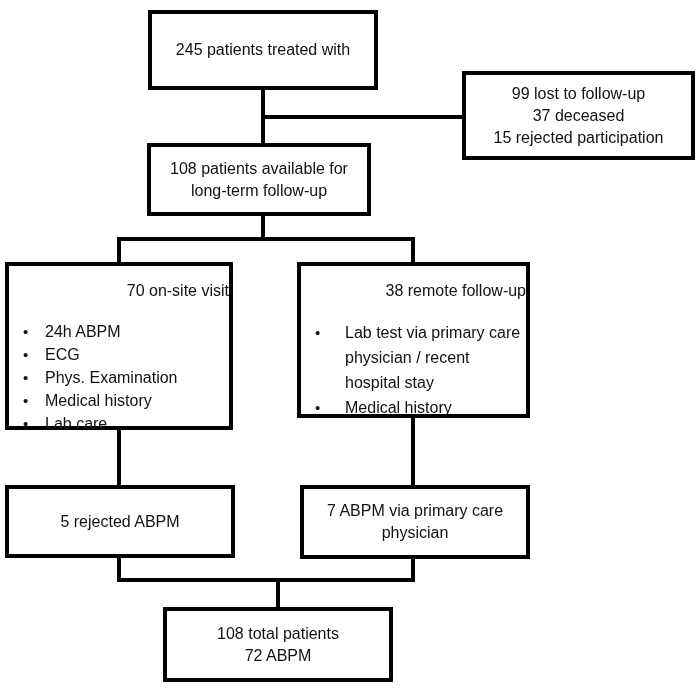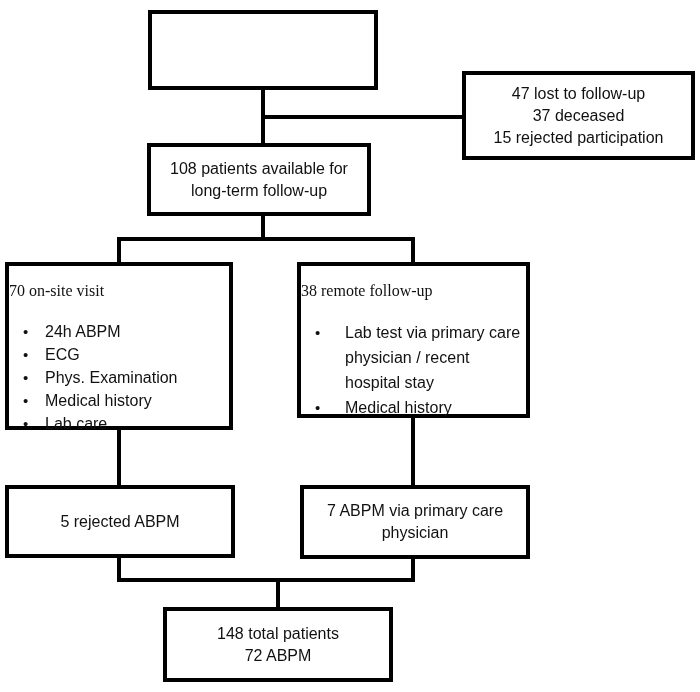--- a/index.html
+++ b/index.html
@@ -23,24 +23,23 @@
     text-align: center;
     font-size: 16px;
     line-height: 22px;
   }
   .box .stack { width: 100%; }
   .list-box {
     display: block;
     text-align: left;
   }
   .list-title {
-    text-align: left;
+    text-align: right;
     padding-top: 14px;
     line-height: 22px;
-    font-family: Liberation Serif, serif;
   }
   ul.bullets {
     list-style: none;
     margin: 18px 0 0 0;
     padding: 0 4px 0 14px;
   }
   ul.bullets li {
     display: flex;
     align-items: flex-start;
   }
@@ -72,26 +71,27 @@
   <div class="flowline" style="left:411px; top:237px; width:4px;  height:28px;"></div>
   <div class="flowline" style="left:117px; top:428px; width:4px;  height:60px;"></div>
   <div class="flowline" style="left:411px; top:416px; width:4px;  height:72px;"></div>
   <div class="flowline" style="left:117px; top:556px; width:4px;  height:26px;"></div>
   <div class="flowline" style="left:411px; top:556px; width:4px;  height:26px;"></div>
   <div class="flowline" style="left:117px; top:578px; width:298px; height:4px;"></div>
   <div class="flowline" style="left:276px; top:580px; width:4px;  height:30px;"></div>
 
   <div class="box" style="left:148px; top:10px; width:230px; height:80px;">
     <div class="stack">
+      <div>245 patients treated with</div>
     </div>
   </div>
 
   <div class="box" style="left:462px; top:71px; width:233px; height:89px;">
     <div class="stack">
-      <div>47 lost to follow-up</div>
+      <div>99 lost to follow-up</div>
       <div>37 deceased</div>
       <div>15 rejected participation</div>
     </div>
   </div>
 
   <div class="box" style="left:147px; top:143px; width:224px; height:73px;">
     <div class="stack">
       <div>108 patients available for</div>
       <div>long-term follow-up</div>
     </div>
@@ -145,18 +145,18 @@
 
   <div class="box" style="left:300px; top:485px; width:230px; height:74px;">
     <div class="stack">
       <div>7 ABPM via primary care</div>
       <div>physician</div>
     </div>
   </div>
 
   <div class="box" style="left:163px; top:607px; width:230px; height:75px;">
     <div class="stack">
-      <div>148 total patients</div>
+      <div>108 total patients</div>
       <div>72 ABPM</div>
     </div>
   </div>
 
 </div>
 
 </body></html>

